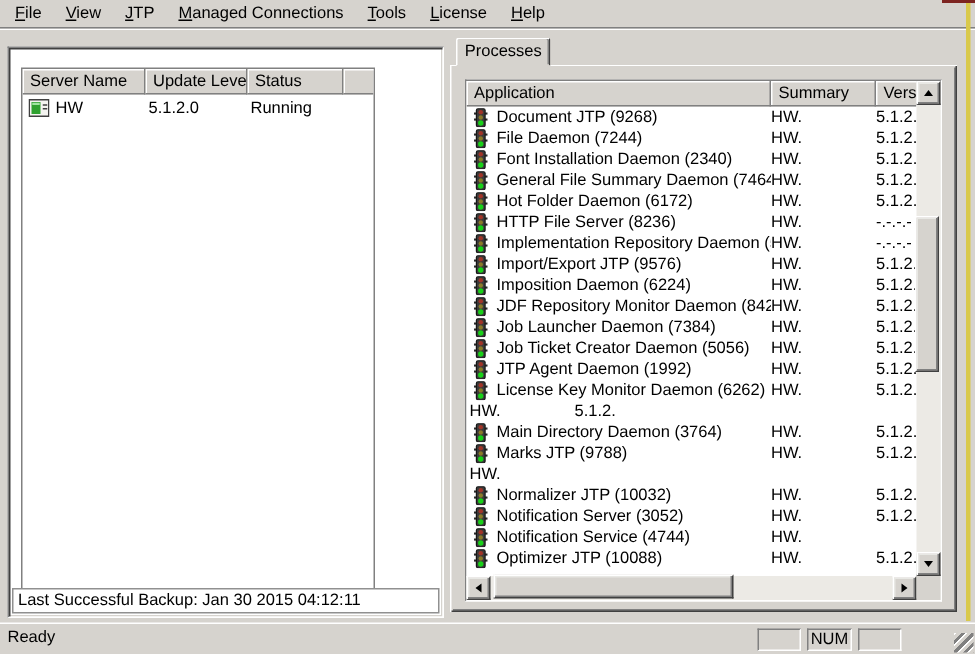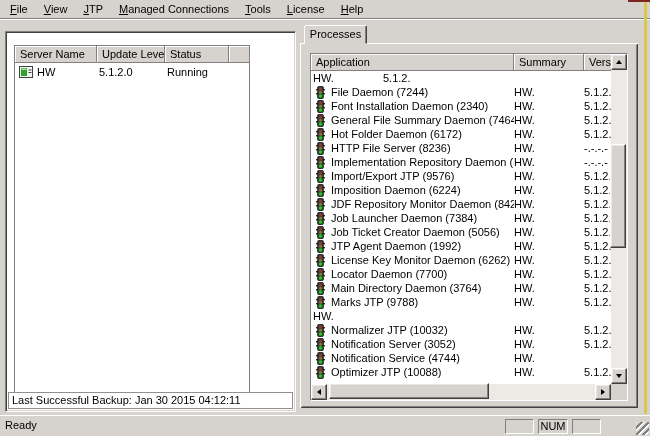--- a/index.html
+++ b/index.html
@@ -173,20 +173,33 @@
 <div class="plist sunken">
   <div class="plist-main">
     <div class="pheader">
       <span class="hcell ph-app">Application</span>
       <span class="hcell ph-server">Summary</span>
       <span class="hcell ph-ver">Version</span>
     </div>
     <div>
 
         <div class="prow">
+          <span class="pcell-app">
+            <span class="ticon">
+              <svg width="11" height="13" viewBox="0 0 11 13">
+                <rect x="1" y="3" width="9" height="1.4" fill="#2a2a2a"></rect>
+                <rect x="1" y="7" width="9" height="1.4" fill="#2a2a2a"></rect>
+                <rect x="2.6" y="0.5" width="5.8" height="12" rx="1" fill="#3b3b3b" stroke="#161616" stroke-width="0.8"></rect>
+                <circle cx="5.5" cy="2.9" r="1.5" fill="#a03428"></circle>
+                <circle cx="5.5" cy="6.3" r="1.5" fill="#8a7a28"></circle>
+                <circle cx="5.5" cy="10" r="1.8" fill="#19d119"></circle>
+              </svg>
+            </span>
+            <span>Document JTP (9268)</span>
+          </span>
           <span class="pcell-server">HW.</span>
           <span class="pcell-ver">5.1.2.</span>
         </div>
 
         <div class="prow">
           <span class="pcell-app">
             <span class="ticon">
               <svg width="11" height="13" viewBox="0 0 11 13">
                 <rect x="1" y="3" width="9" height="1.4" fill="#2a2a2a"></rect>
                 <rect x="1" y="7" width="9" height="1.4" fill="#2a2a2a"></rect>
@@ -412,33 +425,20 @@
                 <circle cx="5.5" cy="10" r="1.8" fill="#19d119"></circle>
               </svg>
             </span>
             <span>License Key Monitor Daemon (6262)</span>
           </span>
           <span class="pcell-server">HW.</span>
           <span class="pcell-ver">5.1.2.</span>
         </div>
 
         <div class="prow">
-          <span class="pcell-app">
-            <span class="ticon">
-              <svg width="11" height="13" viewBox="0 0 11 13">
-                <rect x="1" y="3" width="9" height="1.4" fill="#2a2a2a"></rect>
-                <rect x="1" y="7" width="9" height="1.4" fill="#2a2a2a"></rect>
-                <rect x="2.6" y="0.5" width="5.8" height="12" rx="1" fill="#3b3b3b" stroke="#161616" stroke-width="0.8"></rect>
-                <circle cx="5.5" cy="2.9" r="1.5" fill="#a03428"></circle>
-                <circle cx="5.5" cy="6.3" r="1.5" fill="#8a7a28"></circle>
-                <circle cx="5.5" cy="10" r="1.8" fill="#19d119"></circle>
-              </svg>
-            </span>
-            <span>Locator Daemon (7700)</span>
-          </span>
           <span class="pcell-server">HW.</span>
           <span class="pcell-ver">5.1.2.</span>
         </div>
 
         <div class="prow">
           <span class="pcell-app">
             <span class="ticon">
               <svg width="11" height="13" viewBox="0 0 11 13">
                 <rect x="1" y="3" width="9" height="1.4" fill="#2a2a2a"></rect>
                 <rect x="1" y="7" width="9" height="1.4" fill="#2a2a2a"></rect>

